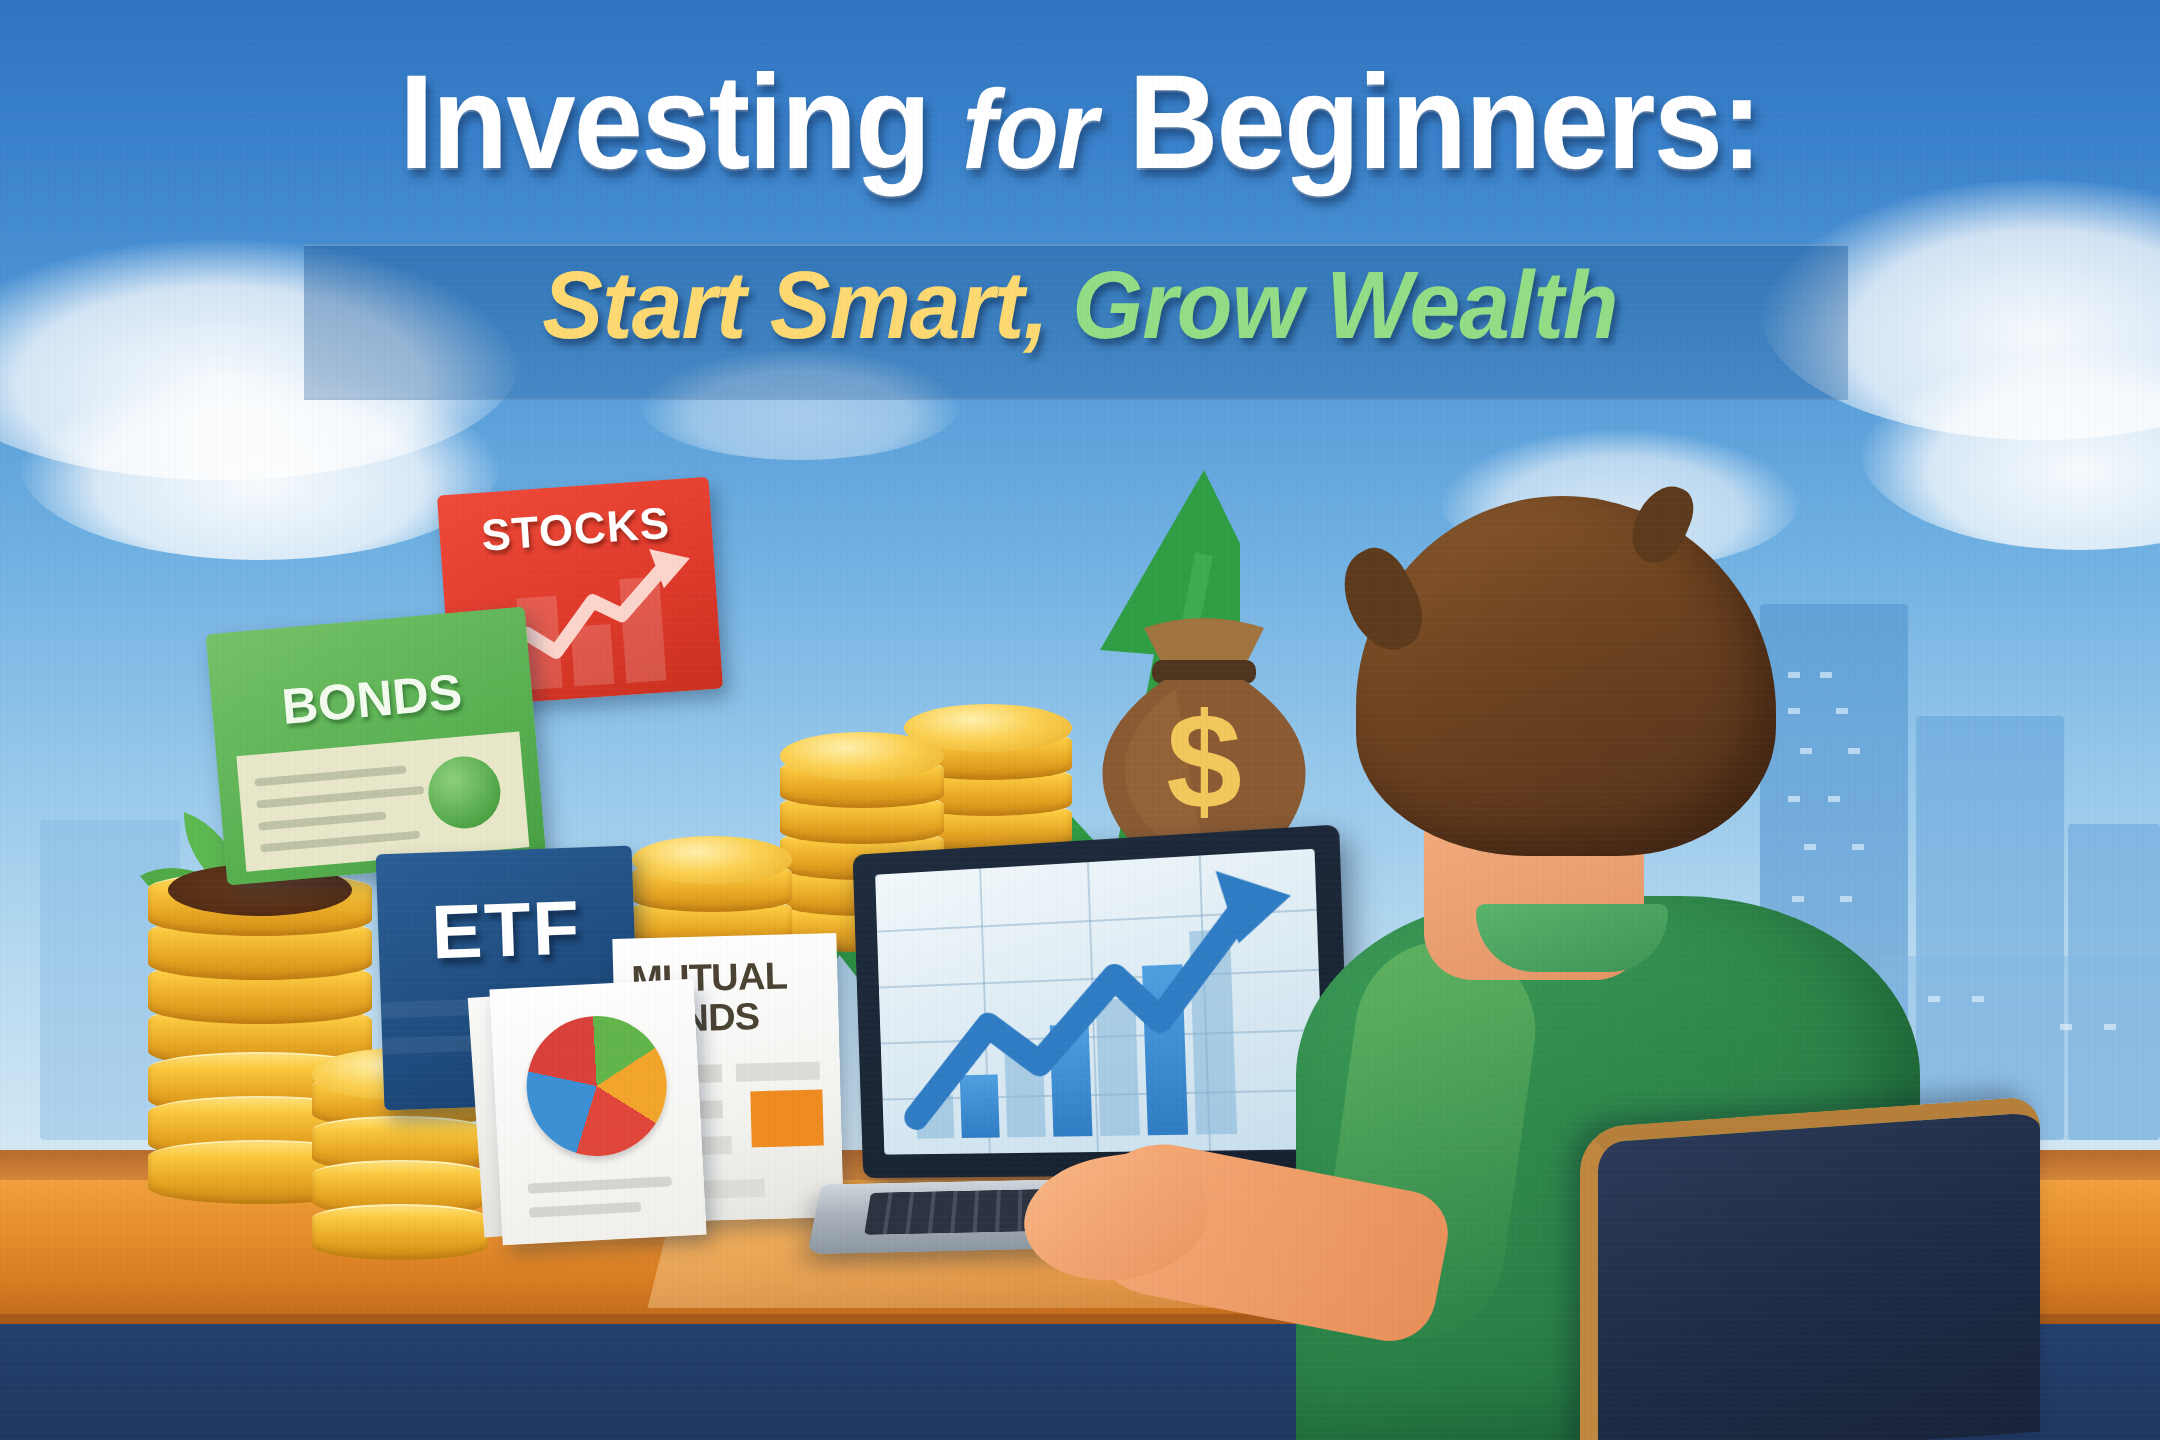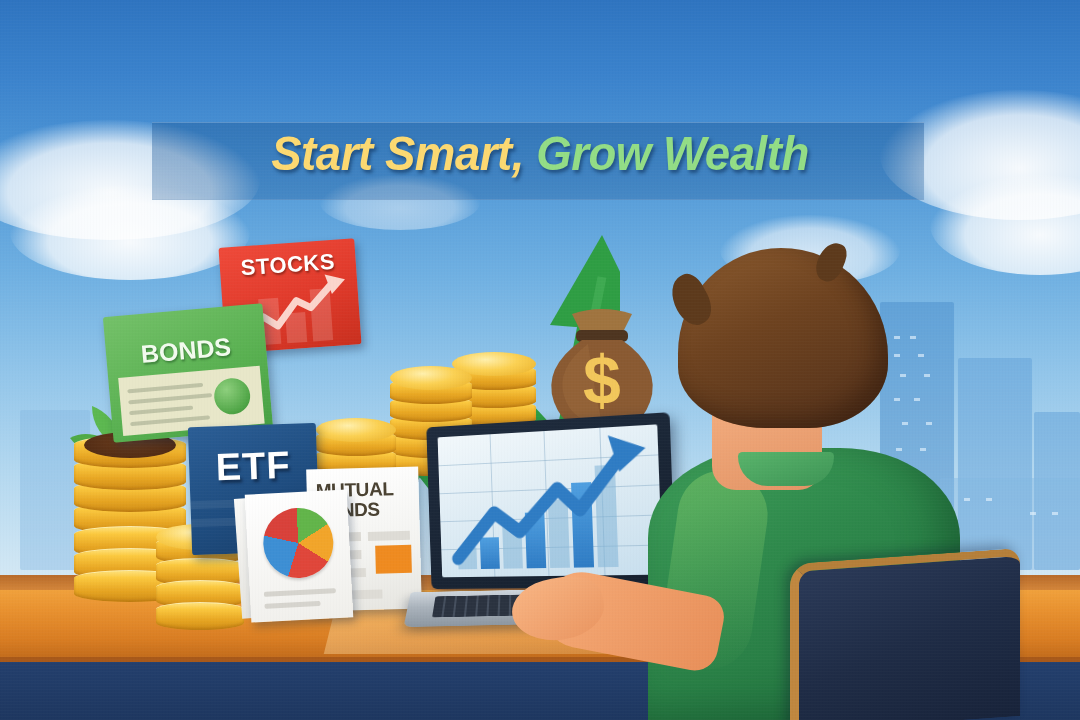--- a/index.html
+++ b/index.html
@@ -540,20 +540,27 @@
     <div class="collar"></div>
     <div class="hair"></div>
     <div class="hair-tuft" style="left:188px; top:12px; width:26px; height:40px; transform:rotate(22deg);"></div>
     <div class="hair-tuft" style="left:44px; top:44px; width:34px; height:52px; transform:rotate(-28deg);"></div>
     <div class="arm"></div>
     <div class="hand"></div>
   </div>
 
   <div class="chair"></div>
 
+  <div class="title-wrap">
+    <div class="title">
+      <span>Investing</span>
+      <span class="ital">for</span>
+      <span>Beginners:</span>
+    </div>
+  </div>
   <div class="subtitle-band"></div>
   <div class="subtitle">
     <span class="sub-a">Start Smart,</span>
     <span class="sub-b">Grow Wealth</span>
   </div>
 
   <div class="grain"></div>
 </div>
 
 </body></html>

